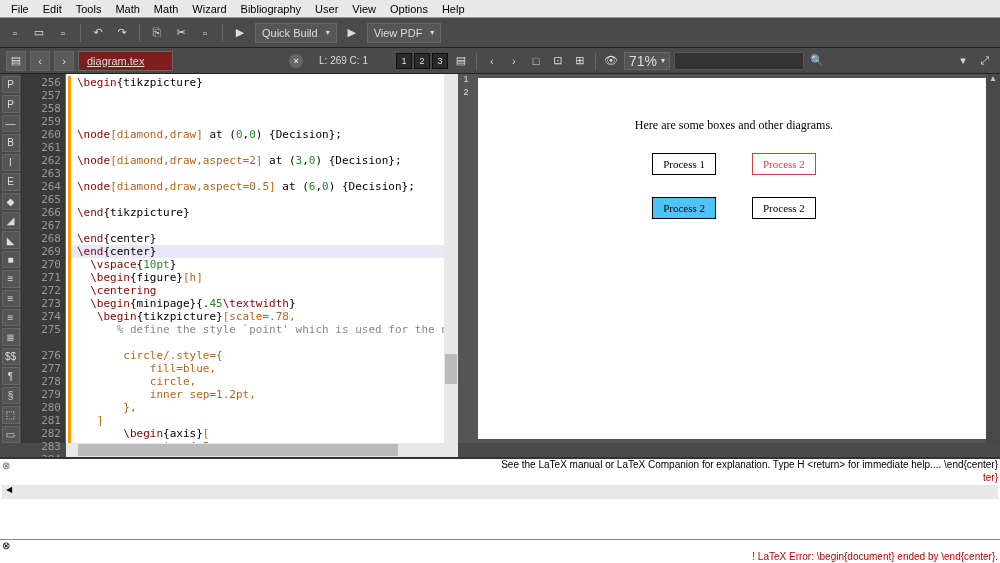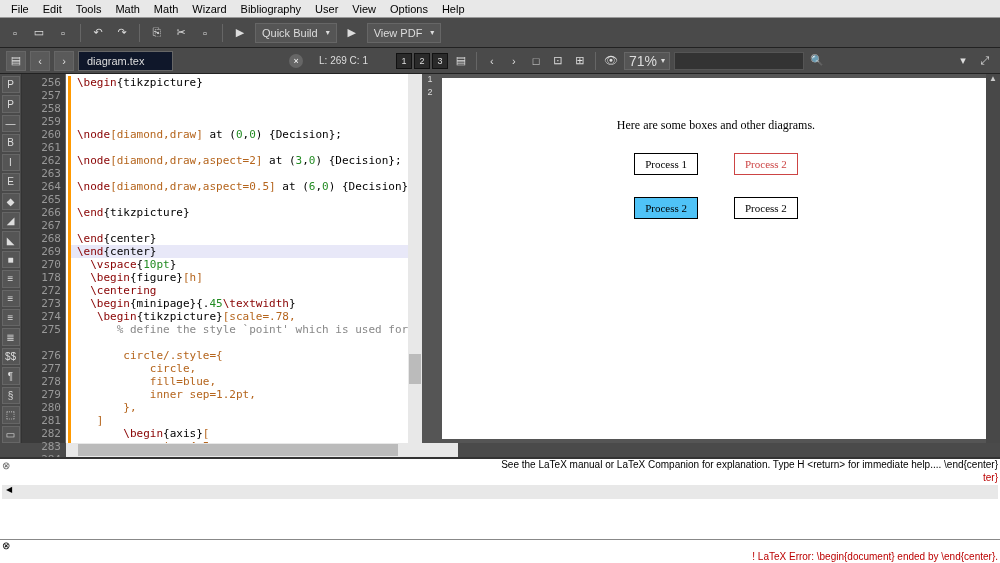--- a/index.html
+++ b/index.html
@@ -7,32 +7,32 @@
 .menubar { background: #e8e8e8; color: #000; height: 18px; display: flex; align-items: center; padding: 0 4px; border-bottom: 1px solid #999; }
 .menubar span { padding: 0 7px; cursor: pointer; }
 .toolbar1 { background: #4a4a4a; height: 30px; display: flex; align-items: center; padding: 0 6px; gap: 6px; border-bottom: 1px solid #222; }
 .tb-btn { width: 18px; height: 18px; display: flex; align-items: center; justify-content: center; color: #ddd; cursor: pointer; }
 .tb-sep { width: 1px; height: 18px; background: #666; margin: 0 2px; }
 .combo { background: #555; border: 1px solid #666; color: #ddd; padding: 2px 6px; height: 20px; display: flex; align-items: center; gap: 4px; font-size: 11px; }
 .combo::after { content: "▾"; font-size: 8px; margin-left: 4px; }
 .play { color: #ddd; font-size: 11px; }
 .toolbar2 { background: #4a4a4a; height: 26px; display: flex; align-items: center; padding: 0 6px; gap: 4px; border-bottom: 1px solid #222; }
 .navbtn { width: 20px; height: 20px; background: #5a5a5a; border: 1px solid #666; display: flex; align-items: center; justify-content: center; cursor: pointer; }
-.filetab { background: #0f172a; border: 1px solid #666; padding: 2px 28px 2px 8px; height: 20px; display: flex; align-items: center; font-size: 11px; color: #ddd; }
+.filetab { background: #7f1d1d; border: 1px solid #666; padding: 2px 28px 2px 8px; height: 20px; display: flex; align-items: center; font-size: 11px; color: #ddd; text-decoration: underline; }
 .tb2-right { margin-left: auto; display: flex; align-items: center; gap: 4px; }
 .pagenum { background: #2a2a2a; border: 1px solid #111; width: 16px; height: 16px; display: flex; align-items: center; justify-content: center; font-size: 9px; }
 .zoom-combo { background: #555; border: 1px solid #666; padding: 1px 4px; height: 18px; display: flex; align-items: center; font-size: 14px; }
 .zoom-combo::after { content: "▾"; font-size: 8px; margin-left: 4px; }
 .searchbox { background: #333; border: 1px solid #555; width: 130px; height: 18px; }
 .main { display: flex; height: 369px; }
 .left-toolbar { width: 22px; background: #4a4a4a; border-right: 1px solid #333; display: flex; flex-direction: column; align-items: center; gap: 2px; padding-top: 2px; }
 .left-toolbar div { width: 18px; height: 18px; display: flex; align-items: center; justify-content: center; color: #ddd; cursor: pointer; font-size: 10px; border: 1px solid #666; background: #555; }
 .gutter { width: 44px; background: #3a3a3a; color: #999; text-align: right; padding-right: 4px; font-family: monospace; font-size: 11px; line-height: 13px; padding-top: 2px; border-right: 1px solid #666; }
 .gutter div { height: 13px; }
-.editor { width: 356px; background: #fff; color: #000; font-family: monospace; font-size: 11px; line-height: 13px; padding: 2px 0 0 2px; overflow: hidden; position: relative; }
+.editor { width: 392px; background: #fff; color: #000; font-family: monospace; font-size: 11px; line-height: 13px; padding: 2px 0 0 2px; overflow: hidden; position: relative; }
 .editor-inner { position: relative; }
 .code-line { height: 13px; white-space: pre; padding-left: 6px; border-left: 3px solid #f90; }
 .code-line.active { background: #e8e8f8; }
 .kw { color: #800; }
 .opt { color: #b5651d; }
 .cmt { color: #888; }
 .num { color: #228B22; }
 .scrollbar-v { position: absolute; right: 0; top: 0; width: 14px; height: 100%; background: #e8e8e8; }
 .scrollbar-v .thumb { background: #bbb; width: 12px; margin: 0 auto; height: 30px; margin-top: 280px; }
 .scrollbar-h { height: 14px; background: #e8e8e8; width: 392px; margin-left: 66px; display: flex; }
@@ -156,21 +156,21 @@
       <div>261</div>
       <div>262</div>
       <div>263</div>
       <div>264</div>
       <div>265</div>
       <div>266</div>
       <div>267</div>
       <div>268</div>
       <div>269</div>
       <div>270</div>
-      <div>178</div>
+      <div>271</div>
       <div>272</div>
       <div>273</div>
       <div>274</div>
       <div>275</div>
       <div></div>
       <div>276</div>
       <div>277</div>
       <div>278</div>
       <div>279</div>
       <div>280</div>
@@ -196,22 +196,22 @@
         <div class="code-line"><span class="kw">\end</span><span>{center}</span></div>
         <div class="code-line active"><span class="kw">\end</span><span>{center}</span></div>
         <div class="code-line"><span>  </span><span class="kw">\vspace</span><span>{</span><span class="num">10pt</span><span>}</span></div>
         <div class="code-line"><span>  </span><span class="kw">\begin</span><span>{figure}</span><span class="opt">[h]</span></div>
         <div class="code-line"><span>  </span><span class="kw">\centering</span></div>
         <div class="code-line"><span>  </span><span class="kw">\begin</span><span>{minipage}{.</span><span class="num">45</span><span class="kw">\textwidth</span><span>}</span></div>
         <div class="code-line"><span>   </span><span class="kw">\begin</span><span>{tikzpicture}</span><span class="opt">[scale=.78,</span></div>
         <div class="code-line"><span>      </span><span class="cmt">% define the style `point' which is used for the nodes on the coordinates</span></div>
         <div class="code-line"></div>
         <div class="code-line"><span class="opt">       circle/.style={</span></div>
+        <div class="code-line"><span class="opt">           fill=blue,</span></div>
         <div class="code-line"><span class="opt">           circle,</span></div>
-        <div class="code-line"><span class="opt">           fill=blue,</span></div>
         <div class="code-line"><span class="opt">           inner sep=1.2pt,</span></div>
         <div class="code-line"><span class="opt">       },</span></div>
         <div class="code-line"><span class="opt">   ]</span></div>
         <div class="code-line"><span>       </span><span class="kw">\begin</span><span>{axis}</span><span class="opt">[</span></div>
         <div class="code-line"><span class="opt">           xmin=-4.5,</span></div>
       </div>
     <div class="scrollbar-v">
         <div class="thumb"></div>
       </div>
   </div>

